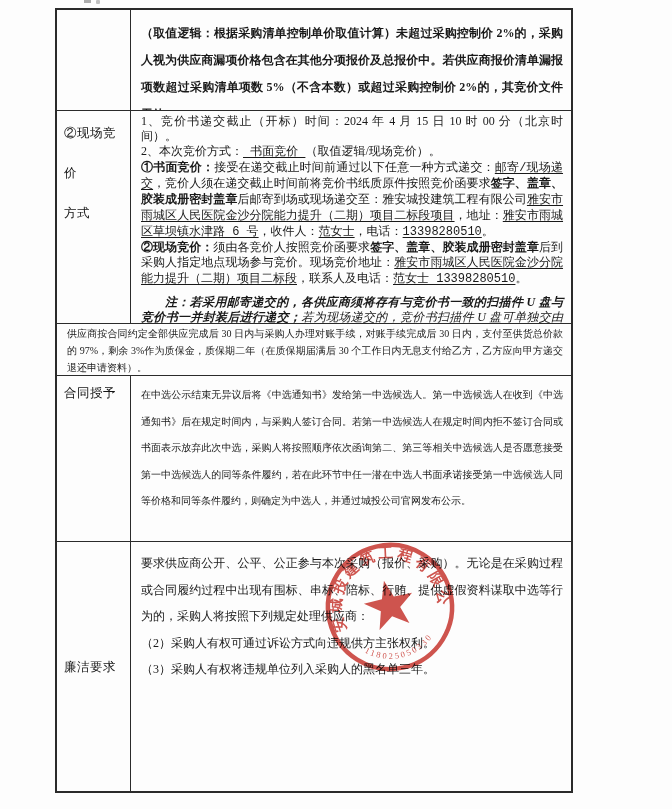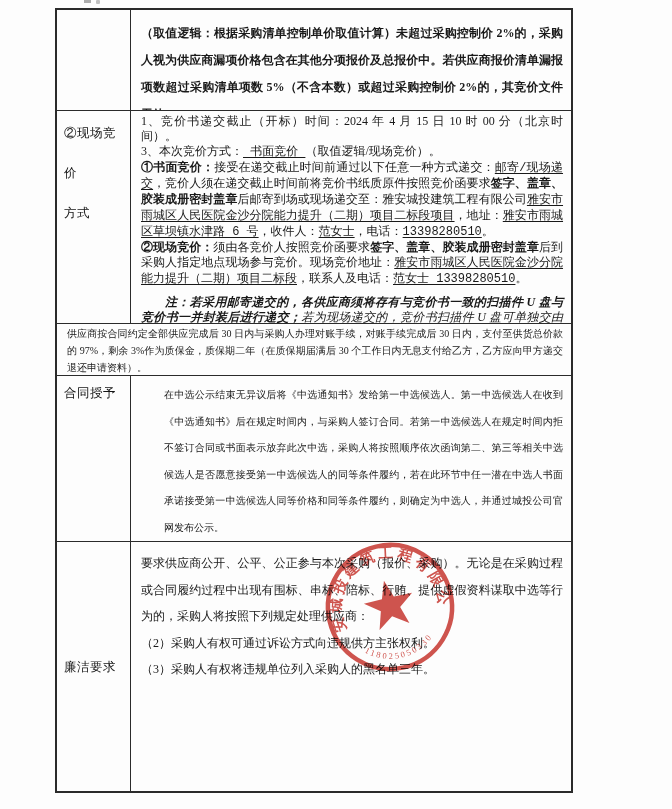--- a/index.html
+++ b/index.html
@@ -38,21 +38,21 @@
   .indent{text-indent:24px;font-style:italic;}
   .gap{margin-top:8px !important;}
 
   
   .r1{height:100px;}
   .r1 .ccell{font-size:12px;line-height:27px;padding-top:10px;font-weight:bold;}
   .r2{height:213px;}
   .r2 .ccell{font-size:12px;line-height:15px;padding-top:3px;}
   .r3{height:52px;}
   .r3 .ccell{font-size:10px;line-height:17px;padding-top:1px;}
-  .r4{height:166px;gap:23px;}
+  .r4{height:166px;}
   .r4 .ccell{font-size:10px;line-height:26.5px;padding-top:6px;}
   .r5{height:250px;}
   .r5 .ccell{font-size:12px;line-height:26.6px;padding-top:8px;}
 
   
   .seal{
     position:absolute;left:315px;top:532px;width:150px;height:150px;
     opacity:.85;mix-blend-mode:multiply;pointer-events:none;
   }
   .seal text{font-family:"Liberation Serif","DejaVu Serif",serif;}
@@ -73,21 +73,21 @@
         </div>
     </div>
 
     <div class="row r2">
       <div class="hcell">
         <div class="hl">②现场竞价</div>
         <div class="hl">方式</div>
       </div>
       <div class="ccell">
           <p><span>1、竞价书递交截止（开标）时间：2024 年 4 月 15 日 10 时 00 分（北京时间）。</span></p>
-          <p><span>3、本次竞价方式：</span><span class="u"> 书面竞价 </span><span>（取值逻辑/现场竞价）。</span></p>
+          <p><span>2、本次竞价方式：</span><span class="u"> 书面竞价 </span><span>（取值逻辑/现场竞价）。</span></p>
           <p><span class="b">①书面竞价：</span><span>接受在递交截止时间前通过以下任意一种方式递交：</span><span class="u">邮寄/现场递交</span><span>，竞价人须在递交截止时间前将竞价书纸质原件按照竞价函要求</span><span class="b">签字、盖章、胶装成册密封盖章</span><span>后邮寄到场或现场递交至：雅安城投建筑工程有限公司</span><span class="u">雅安市雨城区人民医院金沙分院能力提升（二期）项目二标段项目</span><span>，地址：</span><span class="u">雅安市雨城区草坝镇水津路 6 号</span><span>，收件人：</span><span class="u">范女士</span><span>，电话：</span><span class="u">13398280510</span><span>。</span></p>
           <p><span class="b">②现场竞价：</span><span>须由各竞价人按照竞价函要求</span><span class="b">签字、盖章、胶装成册密封盖章</span><span>后到采购人指定地点现场参与竞价。现场竞价地址：</span><span class="u">雅安市雨城区人民医院金沙分院能力提升（二期）项目二标段</span><span>，联系人及电话：</span><span class="u">范女士 13398280510</span><span>。</span></p>
           <p class="indent gap"><span class="b">注：若采用邮寄递交的，各供应商须将存有与竞价书一致的扫描件 U 盘与竞价书一并封装后进行递交；</span><span>若为现场递交的，竞价书扫描件 U 盘可单独交由采购人现场拷贝后予以归还。</span></p>
         </div>
     </div>
 
     <div class="row r3">
       <div class="ccell">
           <p><span>供应商按合同约定全部供应完成后 30 日内与采购人办理对账手续，对账手续完成后 30 日内，支付至供货总价款的 97%，剩余 3%作为质保金，质保期二年（在质保期届满后 30 个工作日内无息支付给乙方，乙方应向甲方递交退还申请资料）。</span></p>
         </div>

